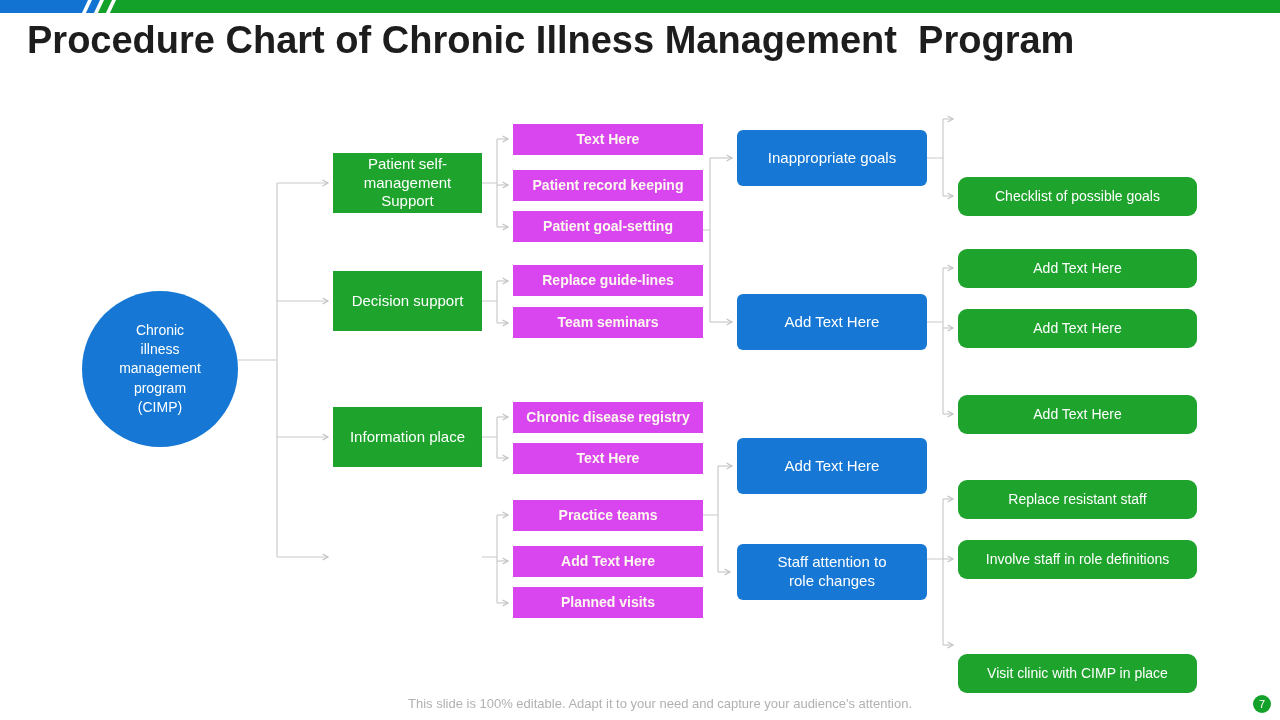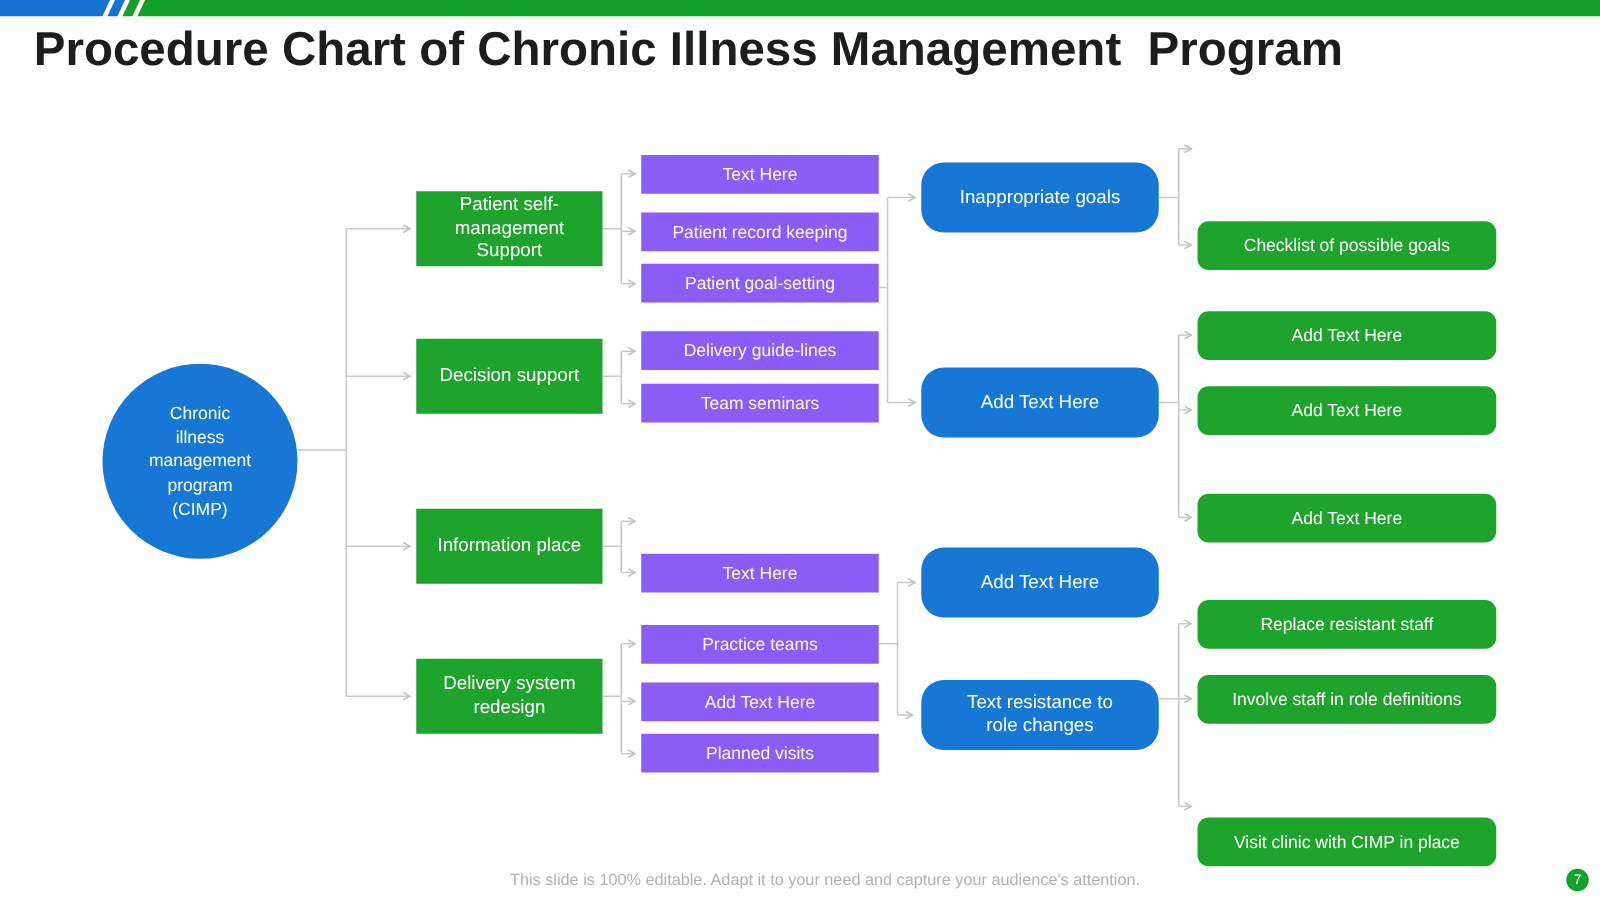--- a/index.html
+++ b/index.html
@@ -23,22 +23,22 @@
   .node{
     position:absolute;display:flex;align-items:center;justify-content:center;
     text-align:center;color:#ffffff;white-space:pre-line;line-height:1.25;
     box-sizing:border-box;padding:2px 6px;
   }
   .circle-root{
     left:82px;top:291px;width:156px;height:156px;border-radius:50%;
     background:#1678D4;font-size:14px;line-height:1.38;
   }
   .green-sq{background:#1EA32C;font-size:15px;}
-  .orange{background:#8b5cf6;font-size:14px;color:#FDF8EE;}
-  .blue-r{background:#1678D4;border-radius:18px;font-size:15px;}
+  .orange{background:#d946ef;font-size:14px;color:#FDF8EE;font-weight:bold;}
+  .blue-r{background:#1678D4;border-radius:6px;font-size:15px;}
   .green-r{background:#1EA32C;border-radius:9px;font-size:14px;}
   
   .connectors{position:absolute;left:0;top:0;width:1280px;height:720px;pointer-events:none;}
   
   .footer-note{
     position:absolute;left:40px;top:696px;width:1240px;text-align:center;
     font-size:13px;color:#AFB1B3;
   }
   .page-badge{
     position:absolute;left:1253px;top:695px;width:18px;height:18px;border-radius:50%;
@@ -110,37 +110,36 @@
 illness
 management
 program
 (CIMP)</div>
 
   <div class="node green-sq" style="left:333px;top:153px;width:149px;height:60px">Patient self-
 management
 Support</div>
   <div class="node green-sq" style="left:333px;top:271px;width:149px;height:60px">Decision support</div>
   <div class="node green-sq" style="left:333px;top:407px;width:149px;height:60px">Information place</div>
-  <div class="node green-sq" style="left:333px;top:527px;width:149px;height:60px">Delivery system
-redesign</div>
 
   <div class="node orange" style="left:513px;top:124px;width:190px;height:31px">Text Here</div>
   <div class="node orange" style="left:513px;top:170px;width:190px;height:31px">Patient record keeping</div>
   <div class="node orange" style="left:513px;top:211px;width:190px;height:31px">Patient goal-setting</div>
-  <div class="node orange" style="left:513px;top:265px;width:190px;height:31px">Delivery guide-lines</div>
+  <div class="node orange" style="left:513px;top:265px;width:190px;height:31px">Replace guide-lines</div>
   <div class="node orange" style="left:513px;top:307px;width:190px;height:31px">Team seminars</div>
+  <div class="node orange" style="left:513px;top:402px;width:190px;height:31px">Chronic disease registry</div>
   <div class="node orange" style="left:513px;top:443px;width:190px;height:31px">Text Here</div>
   <div class="node orange" style="left:513px;top:500px;width:190px;height:31px">Practice teams</div>
   <div class="node orange" style="left:513px;top:546px;width:190px;height:31px">Add Text Here</div>
   <div class="node orange" style="left:513px;top:587px;width:190px;height:31px">Planned visits</div>
 
   <div class="node blue-r" style="left:737px;top:130px;width:190px;height:56px">Inappropriate goals</div>
   <div class="node blue-r" style="left:737px;top:294px;width:190px;height:56px">Add Text Here</div>
   <div class="node blue-r" style="left:737px;top:438px;width:190px;height:56px">Add Text Here</div>
-  <div class="node blue-r" style="left:737px;top:544px;width:190px;height:56px">Text resistance to
+  <div class="node blue-r" style="left:737px;top:544px;width:190px;height:56px">Staff attention to
 role changes</div>
 
   <div class="node green-r" style="left:958px;top:177px;width:239px;height:39px">Checklist of possible goals</div>
   <div class="node green-r" style="left:958px;top:249px;width:239px;height:39px">Add Text Here</div>
   <div class="node green-r" style="left:958px;top:309px;width:239px;height:39px">Add Text Here</div>
   <div class="node green-r" style="left:958px;top:395px;width:239px;height:39px">Add Text Here</div>
   <div class="node green-r" style="left:958px;top:480px;width:239px;height:39px">Replace resistant staff</div>
   <div class="node green-r" style="left:958px;top:540px;width:239px;height:39px">Involve staff in role definitions</div>
   <div class="node green-r" style="left:958px;top:654px;width:239px;height:39px">Visit clinic with CIMP in place</div>
 

